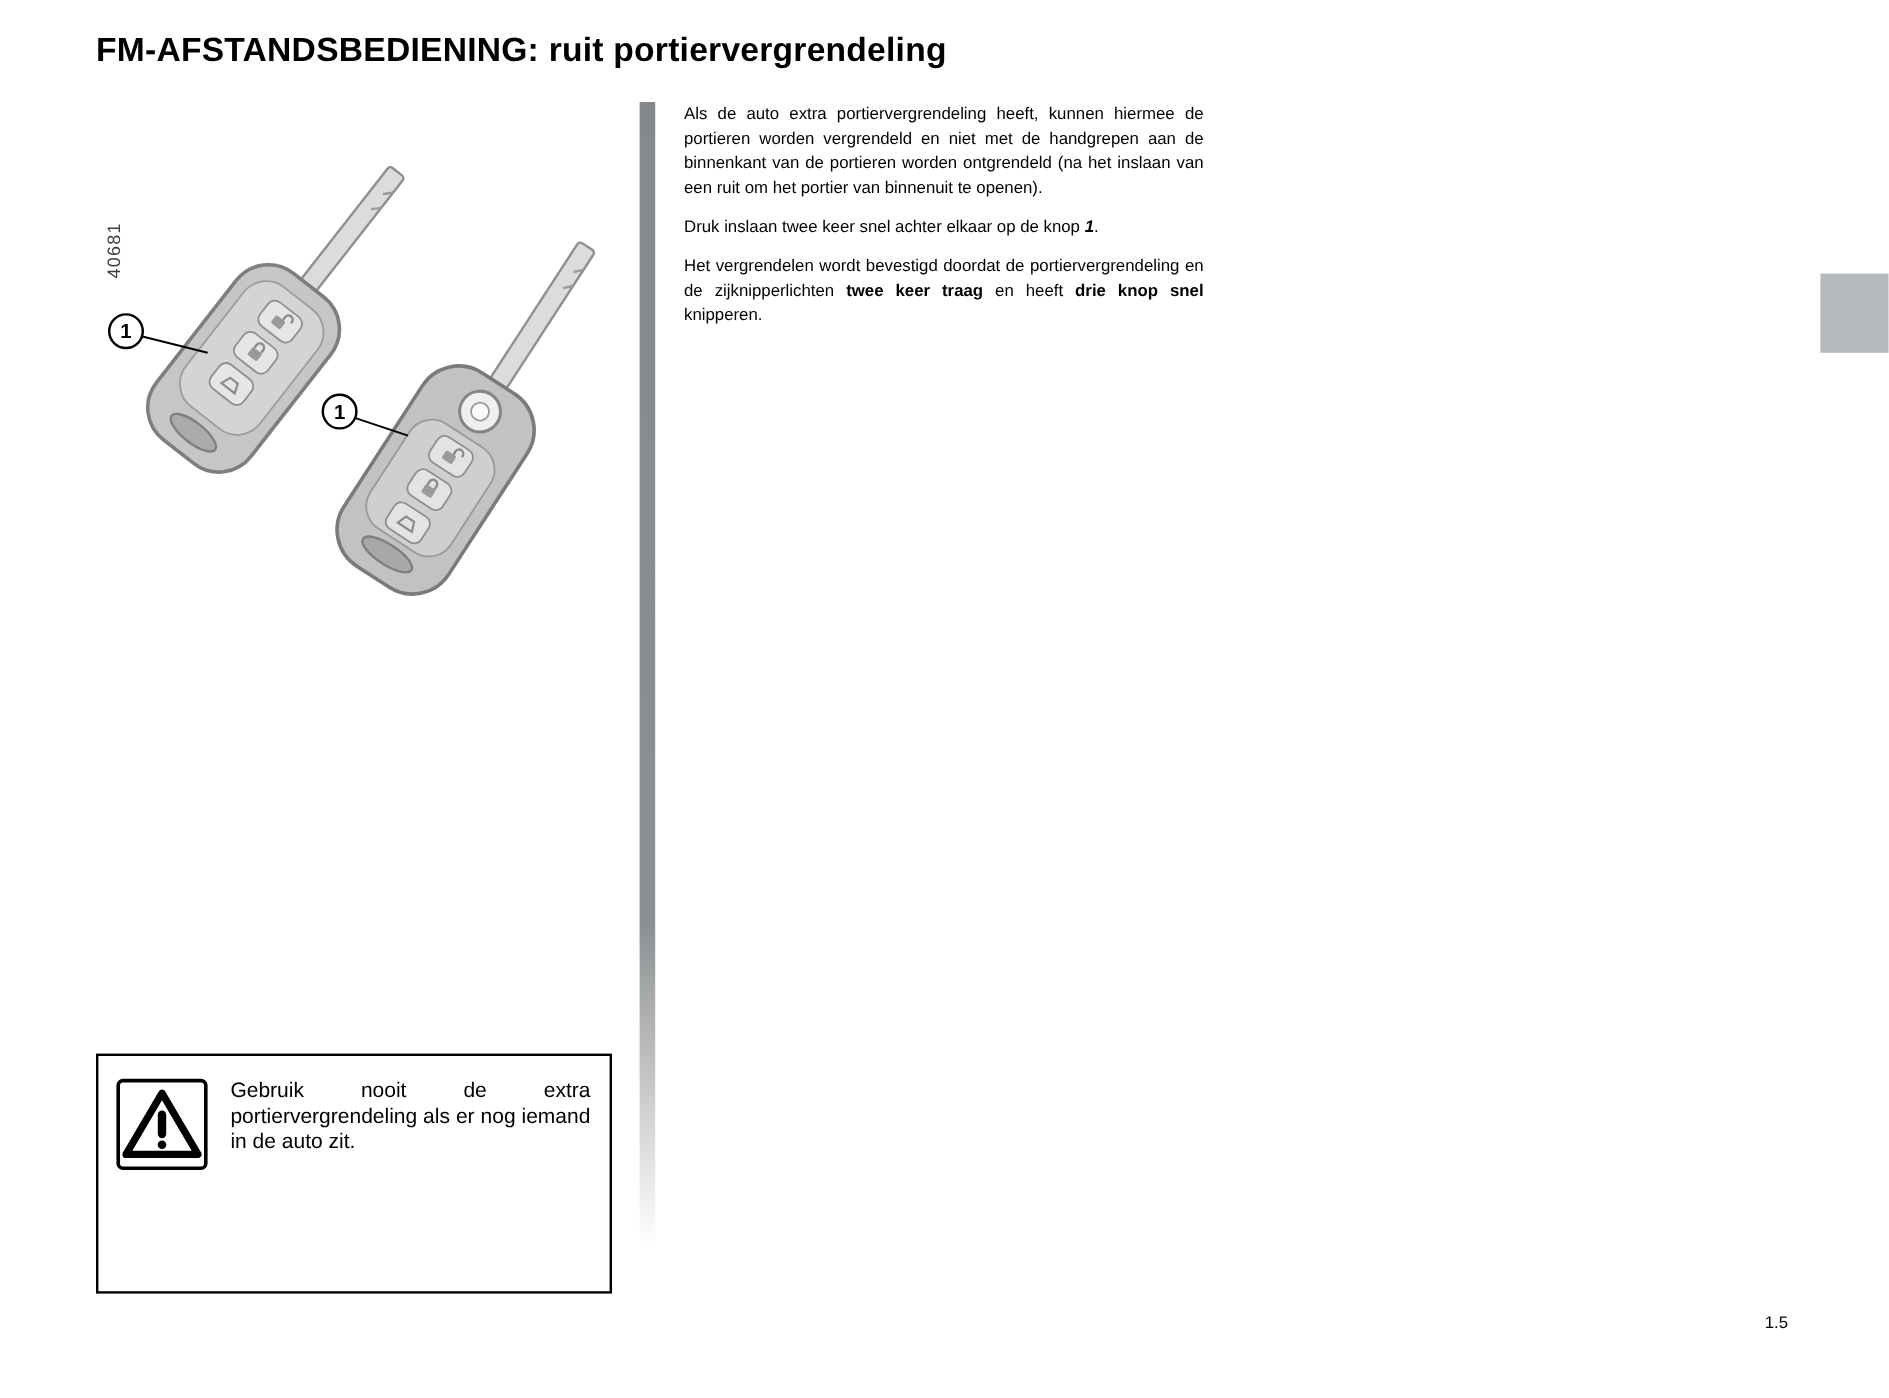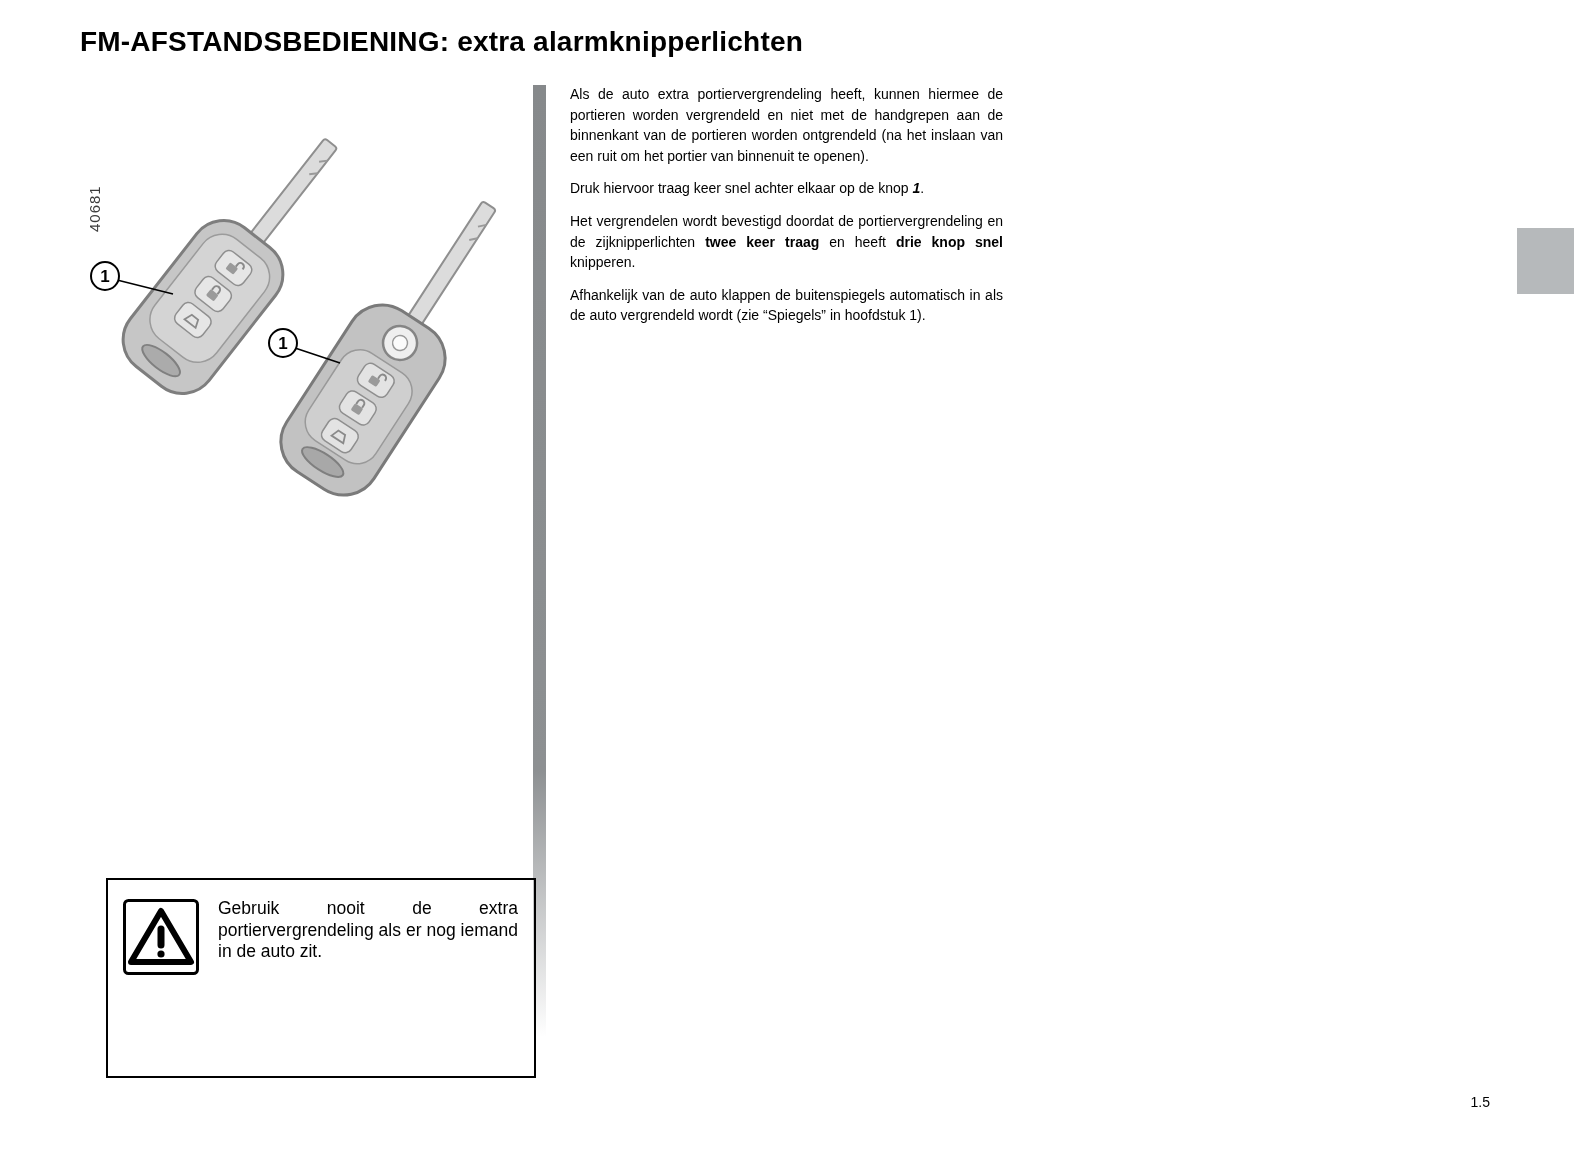--- a/index.html
+++ b/index.html
@@ -54,21 +54,20 @@
     position: absolute;
     left: 80px;
     top: 878px;
     width: 430px;
     height: 200px;
     border: 2px solid #000;
     display: flex;
     align-items: flex-start;
     padding: 18px 16px 0 14px;
     gap: 18px;
-    margin-left: 26px;
   }
   .warntext {
     font-size: 17.5px;
     line-height: 21.5px;
     text-align: justify;
     width: 302px;
   }
   .warnicon { flex: 0 0 auto; }
   .tab {
     position: absolute;
@@ -86,21 +85,21 @@
   }
   .callout-circle { fill: #fff; stroke: #000; stroke-width: 2; }
   .callout-line { stroke: #000; stroke-width: 1.6; }
   .callout-num { font-size: 17px; font-weight: bold; fill: #000; text-anchor: middle; }
 </style>
 </head>
 <body>
 
 <div class="page">
 
-  <h1 class="title">FM-AFSTANDSBEDIENING: extra alarmknipperlichten</h1>
+  <h1 class="title">FM-AFSTANDSBEDIENING: ruit portiervergrendeling</h1>
 
   <svg class="figure" width="455" height="445" viewBox="0 0 455 445">
     <text class="img-num" transform="translate(22,150) rotate(-90)">40681</text>
 
     <g transform="translate(125,225) rotate(38)">
       <g>
         <rect x="-8" y="-208" width="16" height="128" rx="3" fill="#dcdcdc" stroke="#8f8f8f" stroke-width="2"></rect>
         <line x1="8" y1="-192" x2="2" y2="-186" stroke="#9a9a9a" stroke-width="2"></line>
         <line x1="8" y1="-176" x2="2" y2="-170" stroke="#9a9a9a" stroke-width="2"></line>
       </g>
@@ -160,23 +159,22 @@
       <line class="callout-line" x1="217" y1="266" x2="262" y2="281"></line>
       <circle class="callout-circle" cx="205" cy="261" r="14"></circle>
       <text class="callout-num" x="205" y="267">1</text>
     </g>
   </svg>
 
   <div class="vbar"></div>
 
   <div class="textcol">
     <p>Als de auto extra portiervergrendeling heeft, kunnen hiermee de portieren worden vergrendeld en niet met de handgrepen aan de binnenkant van de portieren worden ontgrendeld (na het inslaan van een ruit om het portier van binnenuit te openen).</p>
-    <p><span>Druk hiervoor traag keer snel achter elkaar op de knop </span><b><i>1</i></b><span>.</span></p>
+    <p><span>Druk inslaan twee keer snel achter elkaar op de knop </span><b><i>1</i></b><span>.</span></p>
     <p><span>Het vergrendelen wordt bevestigd doordat de portiervergrendeling en de zijknipperlichten </span><b>twee keer traag</b><span> en heeft </span><b>drie knop snel</b><span> knipperen.</span></p>
-    <p>Afhankelijk van de auto klappen de buitenspiegels automatisch in als de auto vergrendeld wordt (zie “Spiegels” in hoofdstuk 1).</p>
   </div>
 
   <div class="warnbox">
     <svg class="warnicon" width="78" height="78" viewBox="0 0 78 78">
       <rect x="2.5" y="2.5" width="73" height="73" rx="4" fill="#ffffff" stroke="#000000" stroke-width="3"></rect>
       <path d="M39 13 L69 64 L9 64 Z" fill="none" stroke="#000000" stroke-width="6" stroke-linejoin="round"></path>
       <line x1="39" y1="31" x2="39" y2="47" stroke="#000000" stroke-width="7" stroke-linecap="round"></line>
       <circle cx="39" cy="56" r="3.6" fill="#000000"></circle>
     </svg>
     <p class="warntext">Gebruik nooit de extra portiervergrendeling als er nog iemand in de auto zit.</p>

